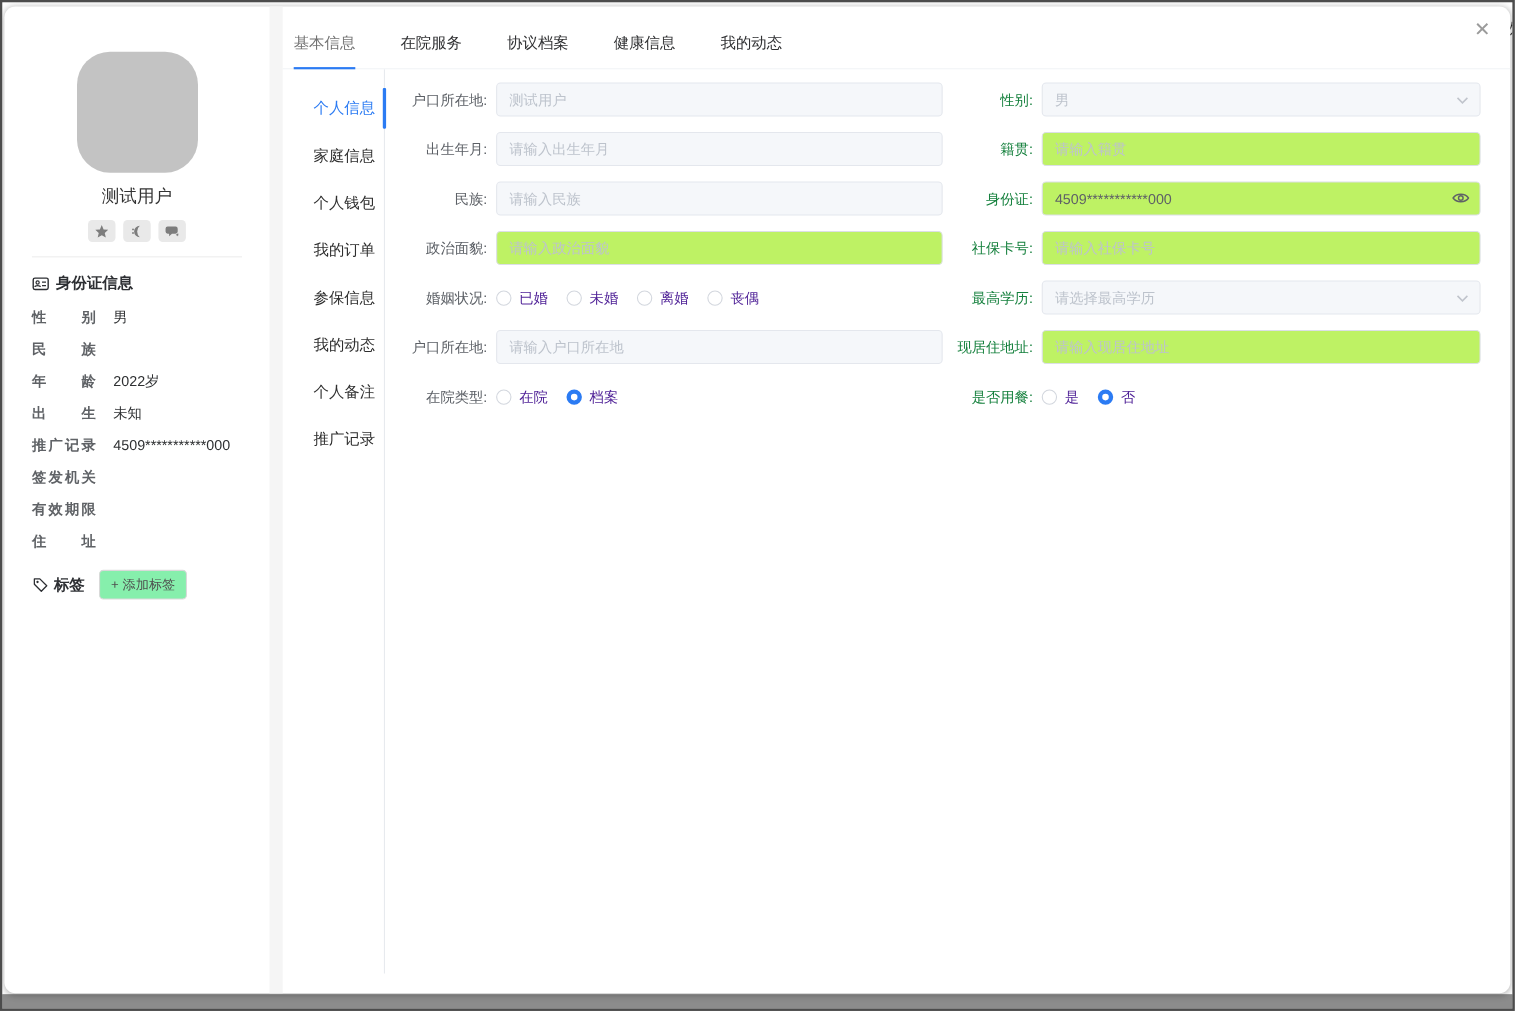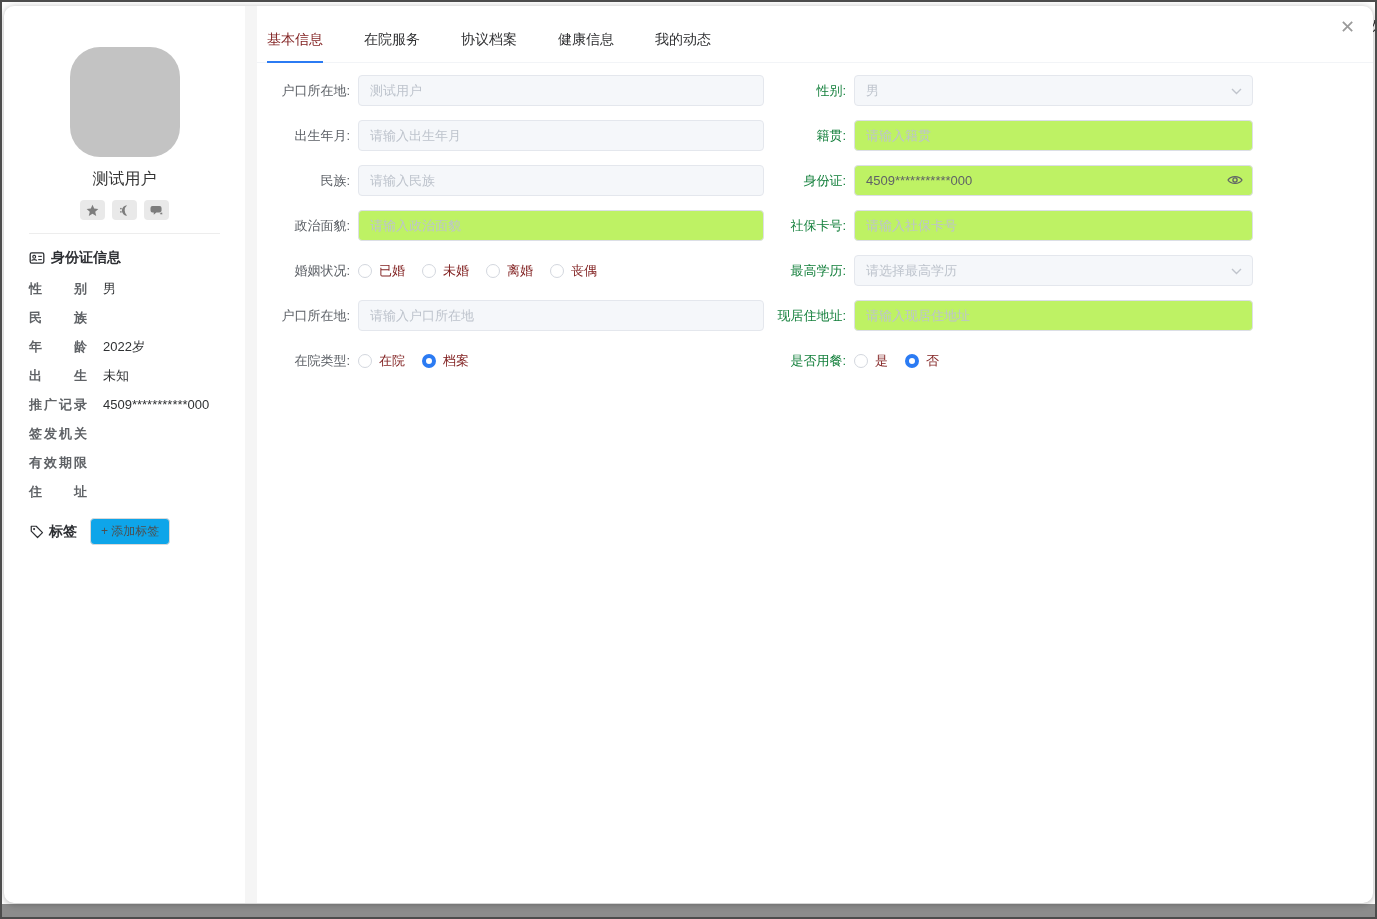--- a/index.html
+++ b/index.html
@@ -25,32 +25,32 @@
     border-bottom:1px solid #ededed; }
   .icon-btn { width:25px; height:20px; background:#e9e9e9; border-radius:4px;
     display:flex; align-items:center; justify-content:center; cursor:pointer; }
   .section-title { margin-top:15px; display:flex; align-items:center; gap:6px;
     font-size:14px; font-weight:bold; color:#2d2f33; }
   .id-row { margin-top:14px; display:flex; font-size:13px; line-height:15px; }
   .id-label { width:58px; color:#5f6266; text-align:justify; text-align-last:justify; flex-shrink:0;font-weight:bold; }
   .id-value { margin-left:16px; color:#2f3133; }
   .tags-row { margin-top:19px; display:flex; align-items:center; }
   .tags-title { font-size:14px; font-weight:bold; color:#2d2f33; margin-left:5px; }
-  .add-tag-btn { margin-left:13px; border:1px solid #d9d9d9; border-radius:4px; background:#0ea5e9;
+  .add-tag-btn { margin-left:13px; border:1px solid #d9d9d9; border-radius:4px; background:#86efac;
     padding:4px 10px; font-size:12px; color:#4e4e4e; cursor:pointer; }
 
   .v-strip { position:absolute; left:241px; top:0; width:12px; height:100%; background:#f5f5f5; }
 
   
   .content { position:absolute; left:253px; top:0; right:0; bottom:0; display:flex; flex-direction:column; }
   .close-btn { position:absolute; top:12px; right:18px; font-size:18px; color:#9b9b9b;
     line-height:1; cursor:pointer; z-index:5; }
   .tabs { display:flex; gap:41px; padding:25px 0 0 10px; border-bottom:1px solid #f2f4f7; flex-shrink:0; }
   .tab { font-size:14px; color:#303133; padding-bottom:13px; position:relative; cursor:pointer; }
-  .tab.active { color:#7f1d1d; }
+  .tab.active { color:#737373; }
   .tab.active::after { content:""; position:absolute; left:0; right:0; bottom:-1px; height:2px; background:#2b7bf3; }
 
   .body { display:flex; flex:1; min-height:0; }
   .inner-nav { width:93px; border-right:1px solid #e7eaee; padding-top:14px; margin-bottom:18px; flex-shrink:0; }
   .nav-item { height:43px; line-height:43px; padding-left:28px; font-size:14px; color:#2f2f2f;
     position:relative; cursor:pointer; white-space:nowrap; }
   .nav-item.active { color:#2b7bf3; }
   .nav-item.active::after { content:""; position:absolute; right:-2px; top:3px; width:3px; height:37px;
     background:#2b7bf3; border-radius:1px; }
 
@@ -65,21 +65,21 @@
 
   .inp { width:100%; height:31px; border:1px solid #dcdfe6; border-radius:4px; background:#bef264;
     padding:0 11px; font-size:13px; color:#5f6266; outline:none;
     font-family:"Liberation Sans","DejaVu Sans",sans-serif; }
   .inp::placeholder { color:#bdc3cc; }
   .inp:disabled { background:#f5f7fa; border-color:#e4e7ed; color:#bdc3cc; }
   .sel-chevron { position:absolute; right:11px; top:13px; pointer-events:none; }
   .eye-btn { position:absolute; right:10px; top:8px; cursor:pointer; }
   .pad-r { padding-right:30px; }
 
-  .radio-group { display:flex; align-items:center; gap:17px; font-size:13px; color:#7f1d1d; }
+  .radio-group { display:flex; align-items:center; gap:17px; font-size:13px; color:#4c1d95; }
   .radio-opt { display:flex; align-items:center; gap:7px; cursor:pointer; }
   .dot { width:14px; height:14px; border-radius:50%; border:1px solid #d3d7de; background:#fff; flex-shrink:0; }
   .dot.checked { border:4px solid #2b7bf3; }
 </style>
 </head>
 <body>
 
 <div class="backdrop">
   <div class="backdrop-partial">次</div>
 </div>
@@ -173,20 +173,30 @@
 
     <div class="tabs">
       <span class="tab active">基本信息</span>
       <span class="tab">在院服务</span>
       <span class="tab">协议档案</span>
       <span class="tab">健康信息</span>
       <span class="tab">我的动态</span>
     </div>
 
     <div class="body">
+      <div class="inner-nav">
+        <div class="nav-item active">个人信息</div>
+        <div class="nav-item">家庭信息</div>
+        <div class="nav-item">个人钱包</div>
+        <div class="nav-item">我的订单</div>
+        <div class="nav-item">参保信息</div>
+        <div class="nav-item">我的动态</div>
+        <div class="nav-item">个人备注</div>
+        <div class="nav-item">推广记录</div>
+      </div>
 
       <div class="form">
 
         <div class="frow">
           <span class="flabel">户口所在地:</span>
           <span class="fctl">
             <input class="inp" disabled="" value="测试用户" style="">
           </span>
           <span class="flabel2">性别:</span>
           <span class="fctl2">

